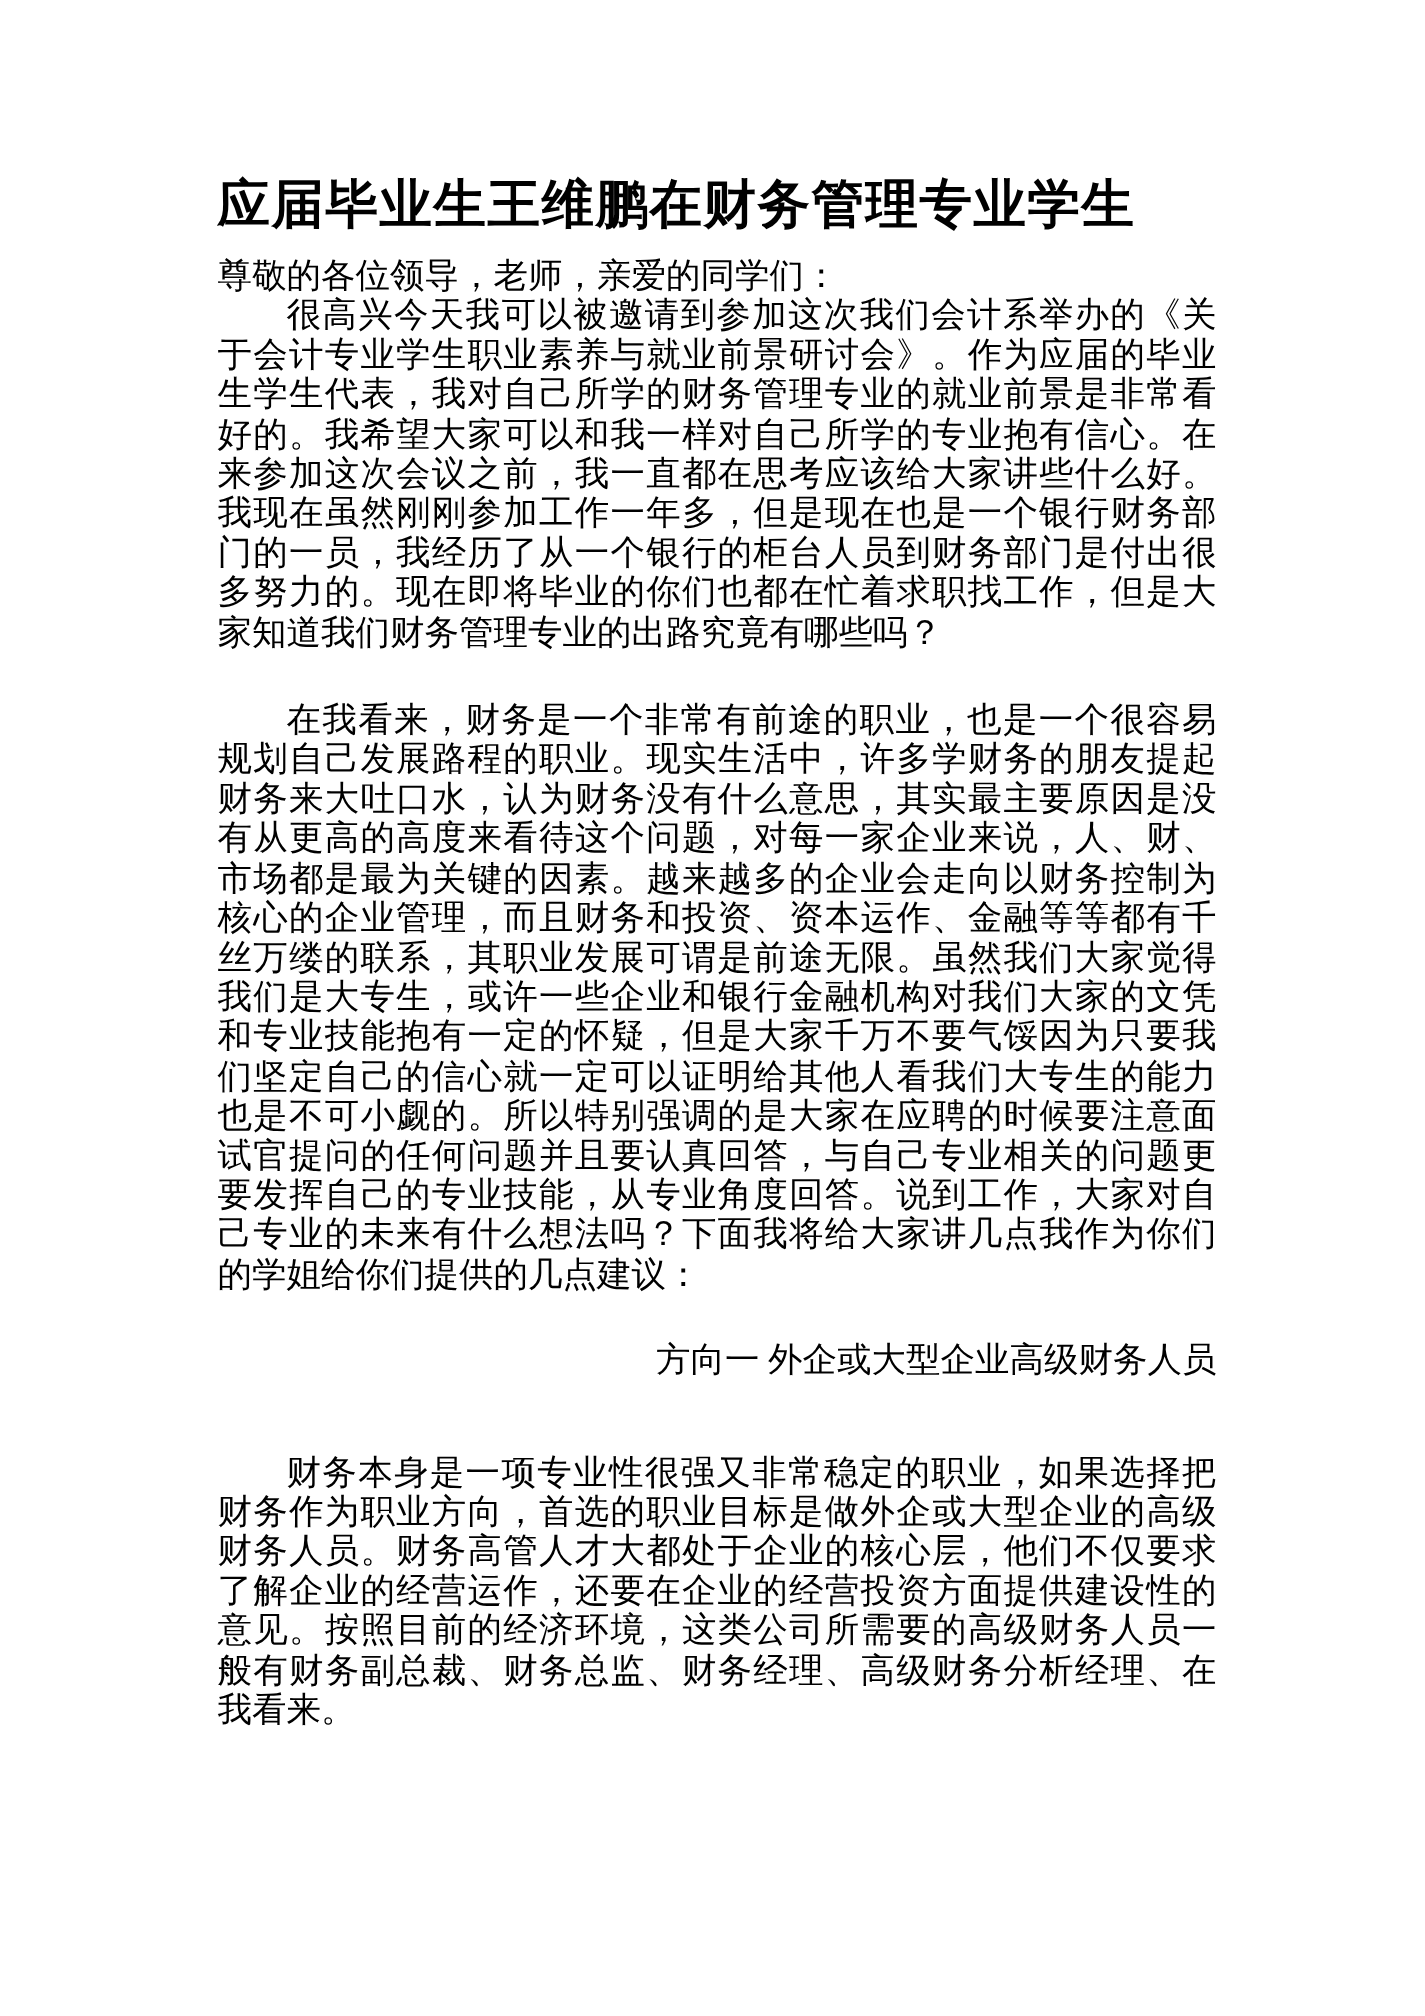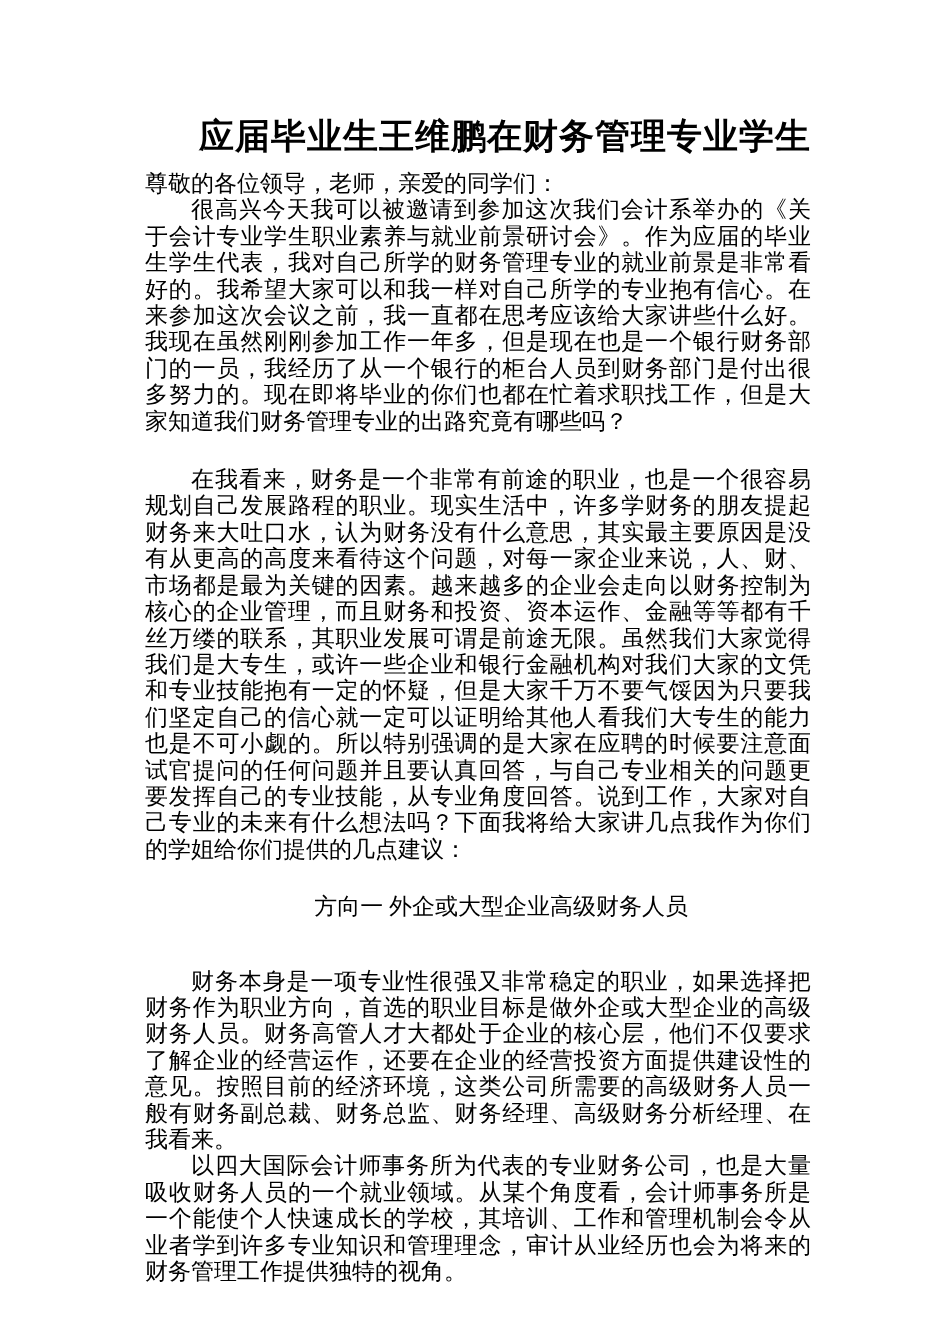--- a/index.html
+++ b/index.html
@@ -19,21 +19,21 @@
   .content {
     position: absolute;
     left: 145px;
     top: 112px;
     width: 666px;
   }
   .doc-title {
     margin: 0 0 10px 0;
     font-size: 35px;
     font-weight: bold;
-    text-align: right;
+    text-align: left;
     line-height: 49px;
     letter-spacing: 1px;
   }
   .title-line {
     display: block;
     white-space: nowrap;
   }
   .para {
     margin: 0;
     font-size: 23px;
@@ -44,21 +44,21 @@
   }
   .indent {
     text-indent: 2em;
   }
   .spaced {
     margin-top: 32px;
   }
   .section-heading {
     margin-top: 31px;
     margin-bottom: 48px;
-    text-align: center;
+    text-align: right;
   }
 </style>
 </head>
 <body>
 
 <div class="page">
   <div class="content">
 
     <h1 class="doc-title">
       <span class="title-line">应届毕业生王维鹏在财务管理专业学生</span>
@@ -69,16 +69,15 @@
 
     <p class="para indent">很高兴今天我可以被邀请到参加这次我们会计系举办的《关于会计专业学生职业素养与就业前景研讨会》。作为应届的毕业生学生代表，我对自己所学的财务管理专业的就业前景是非常看好的。我希望大家可以和我一样对自己所学的专业抱有信心。在来参加这次会议之前，我一直都在思考应该给大家讲些什么好。我现在虽然刚刚参加工作一年多，但是现在也是一个银行财务部门的一员，我经历了从一个银行的柜台人员到财务部门是付出很多努力的。现在即将毕业的你们也都在忙着求职找工作，但是大家知道我们财务管理专业的出路究竟有哪些吗？</p>
 
     <p class="para indent spaced">在我看来，财务是一个非常有前途的职业，也是一个很容易规划自己发展路程的职业。现实生活中，许多学财务的朋友提起财务来大吐口水，认为财务没有什么意思，其实最主要原因是没有从更高的高度来看待这个问题，对每一家企业来说，人、财、市场都是最为关键的因素。越来越多的企业会走向以财务控制为核心的企业管理，而且财务和投资、资本运作、金融等等都有千丝万缕的联系，其职业发展可谓是前途无限。虽然我们大家觉得我们是大专生，或许一些企业和银行金融机构对我们大家的文凭和专业技能抱有一定的怀疑，但是大家千万不要气馁因为只要我们坚定自己的信心就一定可以证明给其他人看我们大专生的能力也是不可小觑的。所以特别强调的是大家在应聘的时候要注意面试官提问的任何问题并且要认真回答，与自己专业相关的问题更要发挥自己的专业技能，从专业角度回答。说到工作，大家对自己专业的未来有什么想法吗？下面我将给大家讲几点我作为你们的学姐给你们提供的几点建议：</p>
 
     <p class="para indent section-heading">方向一 外企或大型企业高级财务人员</p>
 
     <p class="para indent">财务本身是一项专业性很强又非常稳定的职业，如果选择把财务作为职业方向，首选的职业目标是做外企或大型企业的高级财务人员。财务高管人才大都处于企业的核心层，他们不仅要求了解企业的经营运作，还要在企业的经营投资方面提供建设性的意见。按照目前的经济环境，这类公司所需要的高级财务人员一般有财务副总裁、财务总监、财务经理、高级财务分析经理、在我看来。</p>
 
 
-    <p class="para indent">以四大国际会计师事务所为代表的专业财务公司，也是大量吸收财务人员的一个就业领域。从某个角度看，会计师事务所是一个能使个人快速成长的学校，其培训、工作和管理机制会令从业者学到许多专业知识和管理理念，审计从业经历也会为将来的财务管理工作提供独特的视角。</p>
 
   </div>
 </div>
 
 </body></html>

